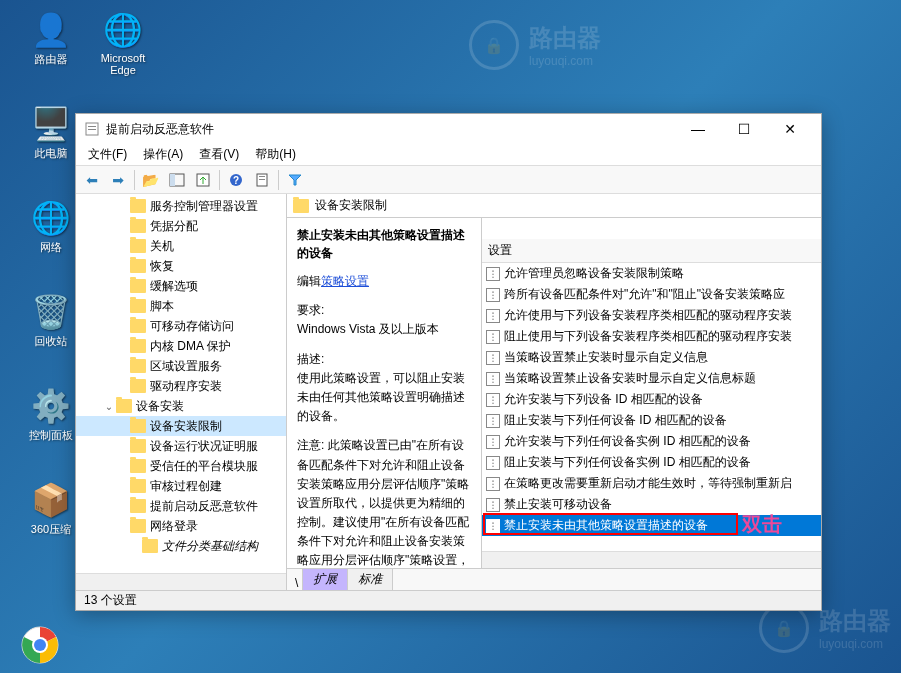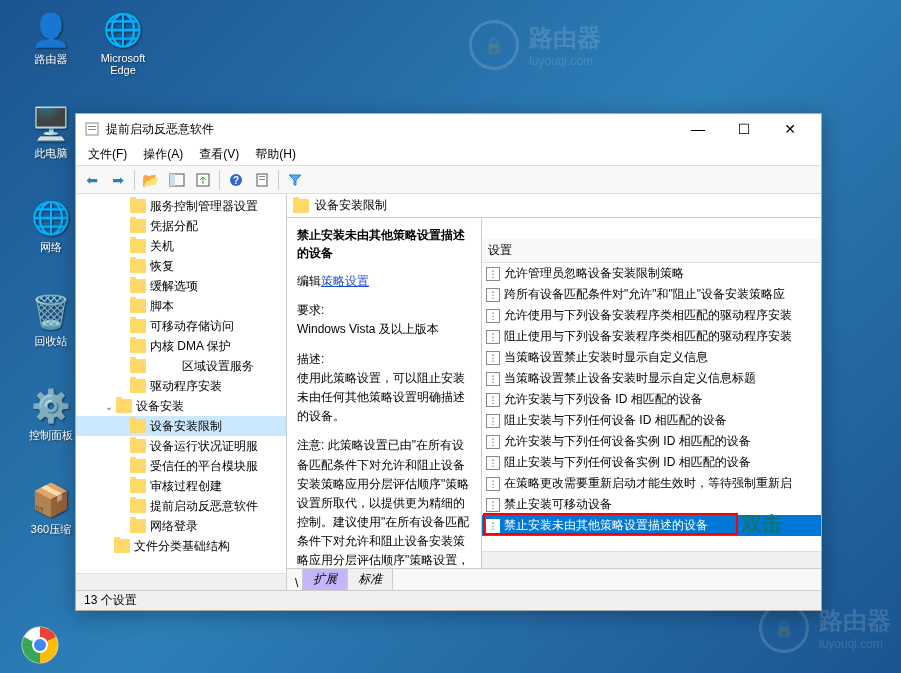--- a/index.html
+++ b/index.html
@@ -64,21 +64,21 @@
 .settings-header { height: 24px; display: flex; align-items: center; padding: 0 6px; font-size: 12px; border-bottom: 1px solid #ddd; background: #f8f8f8; }
 .settings-body { flex: 1; overflow: auto; font-size: 12px; }
 .setting-item { display: flex; align-items: center; height: 21px; padding: 0 4px; white-space: nowrap; cursor: pointer; }
 .setting-item.selected { background: #0078d7; color: white; }
 .setting-icon { width: 14px; height: 14px; border: 1px solid #888; margin-right: 4px; display: flex; align-items: center; justify-content: center; font-size: 9px; background: white; color: #333; }
 .setting-item.selected .setting-icon { border-color: white; }
 .settings-scroll { height: 17px; background: #f0f0f0; border-top: 1px solid #ddd; }
 
 
 .highlight-box { position: absolute; border: 2px solid red; pointer-events: none; }
-.highlight-label { position: absolute; color: #0f766e; font-size: 20px; font-weight: bold; pointer-events: none; text-align: center; }
+.highlight-label { position: absolute; color: #ec4899; font-size: 20px; font-weight: bold; pointer-events: none; text-align: center; }
 
 
 .tabs { height: 22px; display: flex; align-items: flex-end; padding-left: 4px; border-top: 1px solid #ccc; font-size: 12px; background: #f8f8f8; }
 .tab { padding: 2px 10px; border: 1px solid #ccc; border-bottom: none; margin-right: -1px; background: #f0f0f0; cursor: pointer; font-style: italic; }
 .tab.active { background: #c4b5fd; }
 
 
 .statusbar { height: 20px; display: flex; align-items: center; padding: 0 8px; font-size: 12px; border-top: 1px solid #ccc; background: #f0f0f0; }
 
 
@@ -230,21 +230,21 @@
           <div class="tree-item" style="padding-left: 40px;">
             <span class="tree-expand"></span>
             <span class="tree-folder"></span>
             <span class="tree-label">可移动存储访问</span>
           </div>
           <div class="tree-item" style="padding-left: 40px;">
             <span class="tree-expand"></span>
             <span class="tree-folder"></span>
             <span class="tree-label">内核 DMA 保护</span>
           </div>
-          <div class="tree-item" style="padding-left: 40px; text-align: center;">
+          <div class="tree-item" style="padding-left: 40px;">
             <span class="tree-expand"></span>
             <span class="tree-folder"></span>
             <span class="tree-label">区域设置服务</span>
           </div>
           <div class="tree-item" style="padding-left: 40px;">
             <span class="tree-expand"></span>
             <span class="tree-folder"></span>
             <span class="tree-label">驱动程序安装</span>
           </div>
           <div class="tree-item" style="padding-left: 26px;">
@@ -275,21 +275,21 @@
           <div class="tree-item" style="padding-left: 40px;">
             <span class="tree-expand"></span>
             <span class="tree-folder"></span>
             <span class="tree-label">提前启动反恶意软件</span>
           </div>
           <div class="tree-item" style="padding-left: 40px;">
             <span class="tree-expand"></span>
             <span class="tree-folder"></span>
             <span class="tree-label">网络登录</span>
           </div>
-          <div class="tree-item" style="padding-left: 24px;">
+          <div class="tree-item" style="padding-left: 52px; font-style: italic;">
             <span class="tree-expand"></span>
             <span class="tree-folder"></span>
             <span class="tree-label">文件分类基础结构</span>
           </div>
         </div>
       <div class="tree-scroll"></div>
     </div>
 
     <div class="right-panel">
       <div class="right-header">

